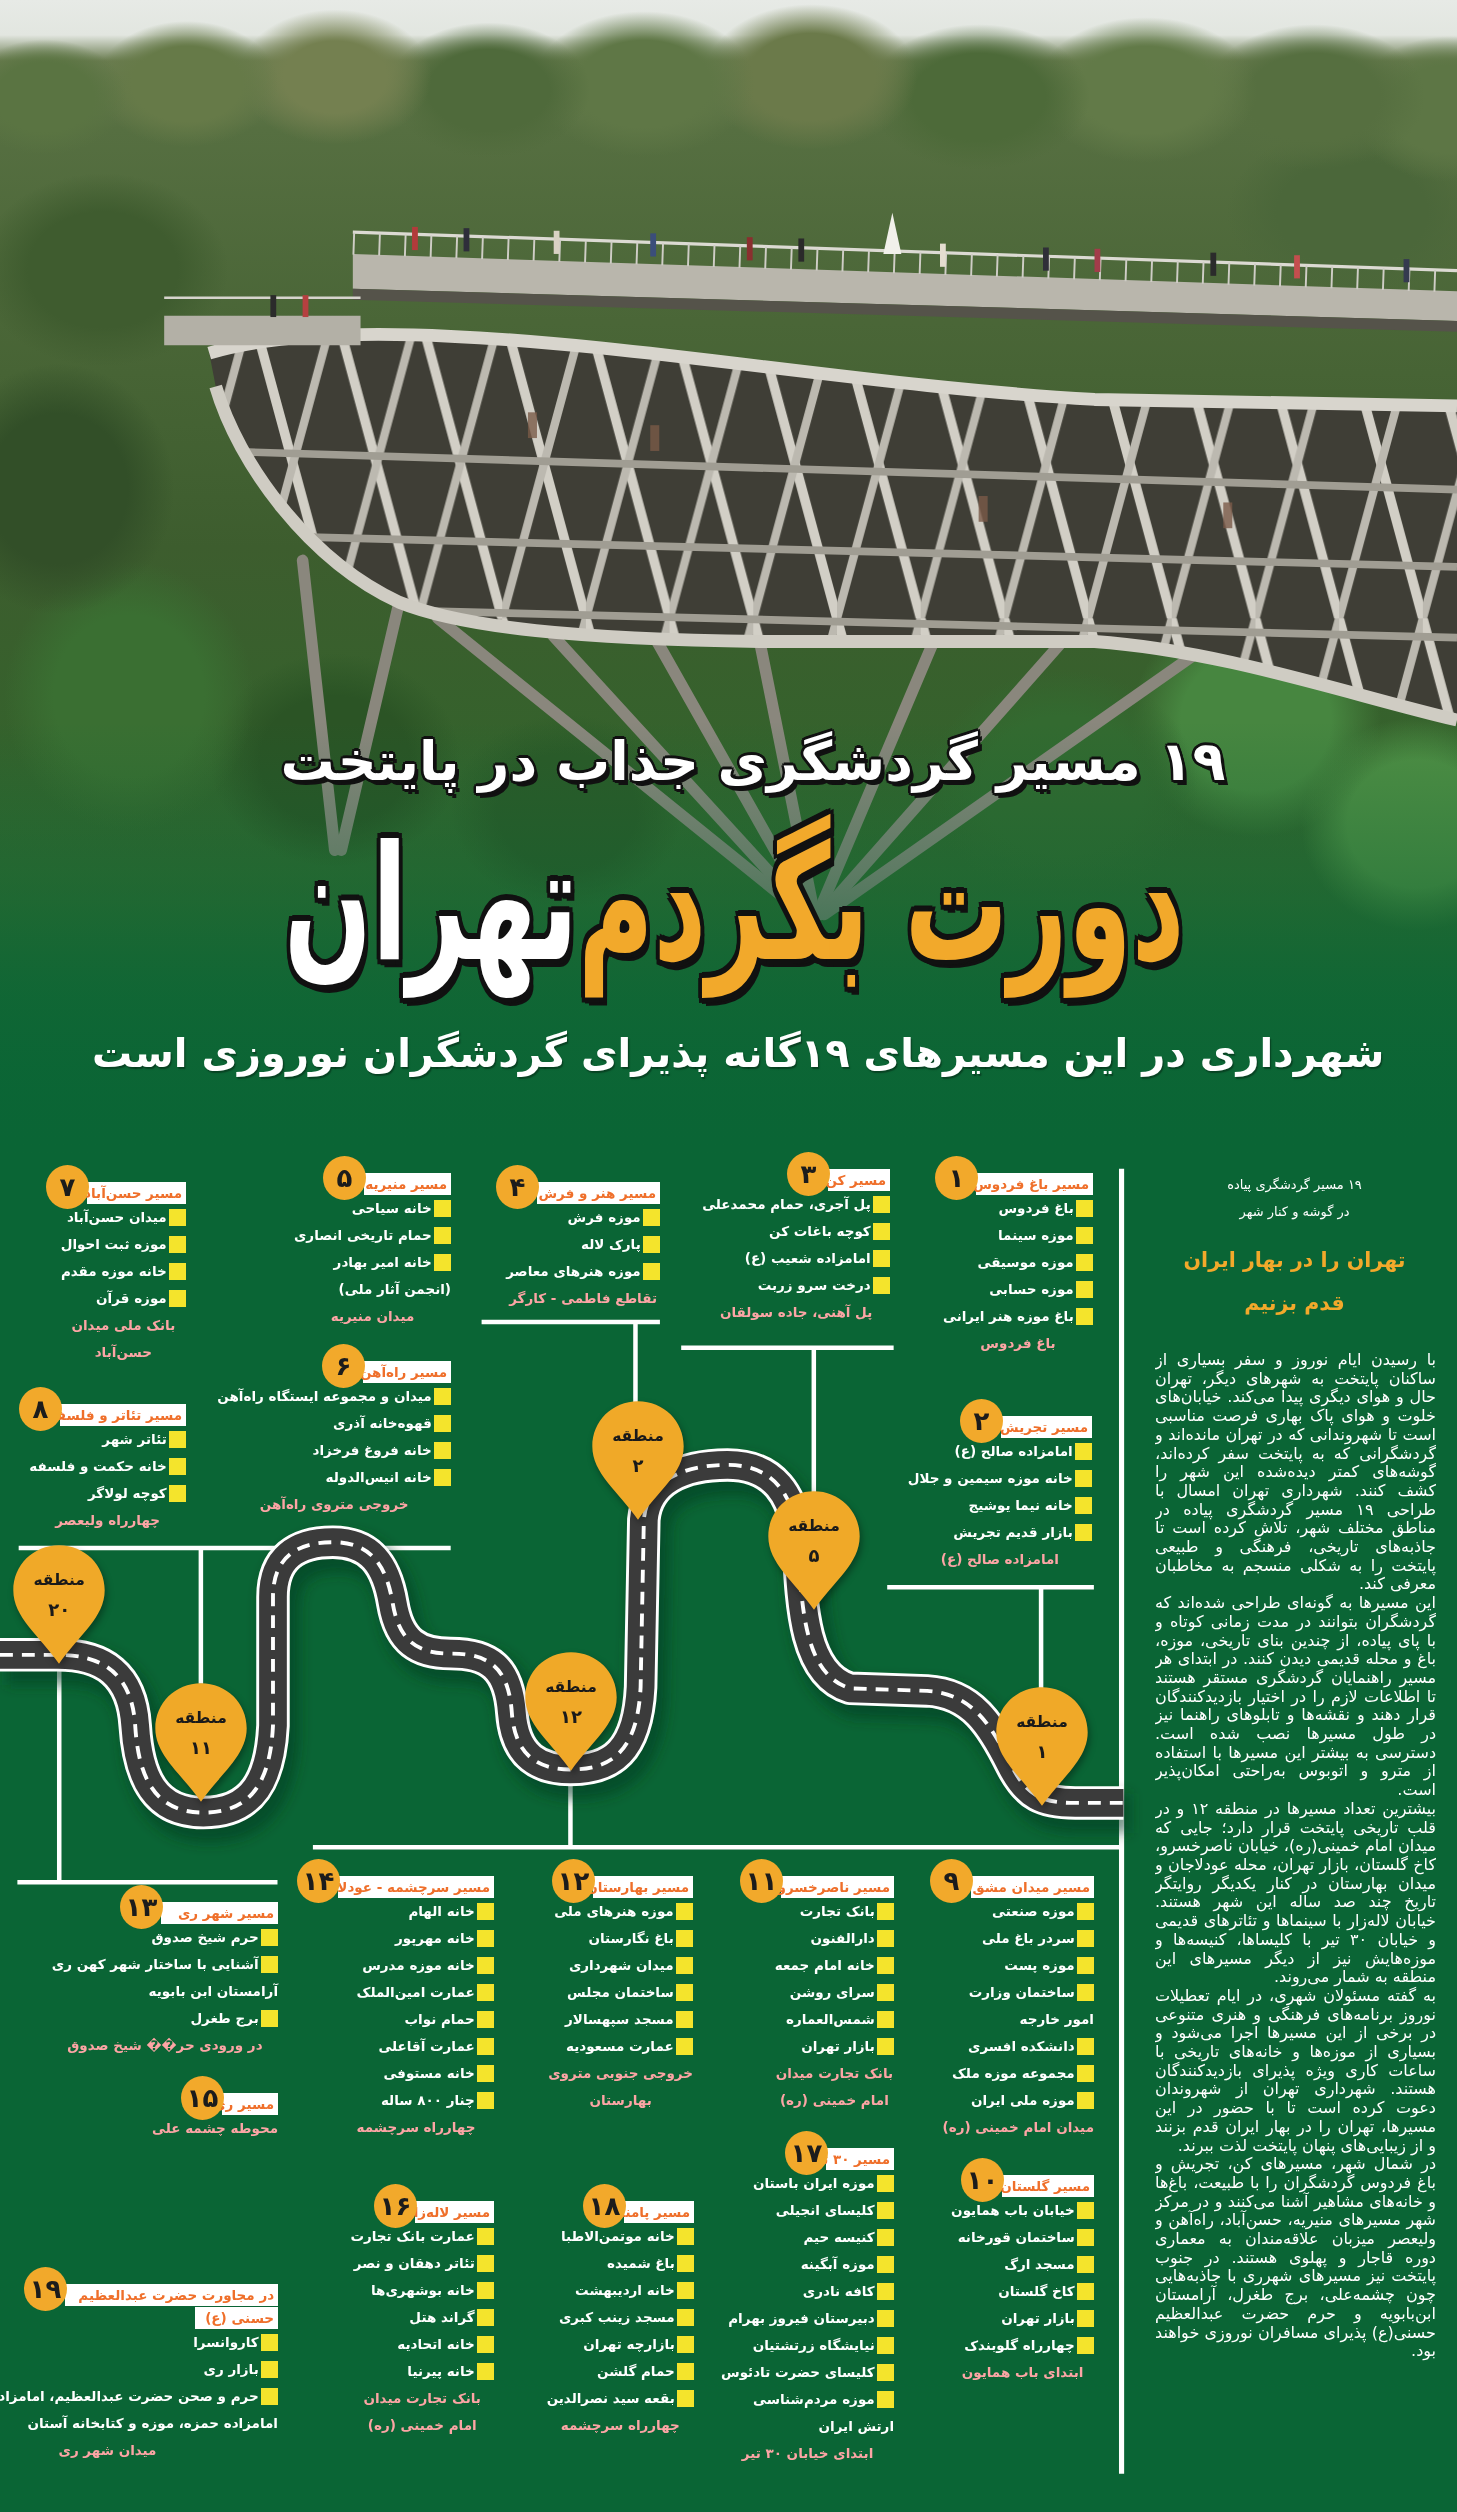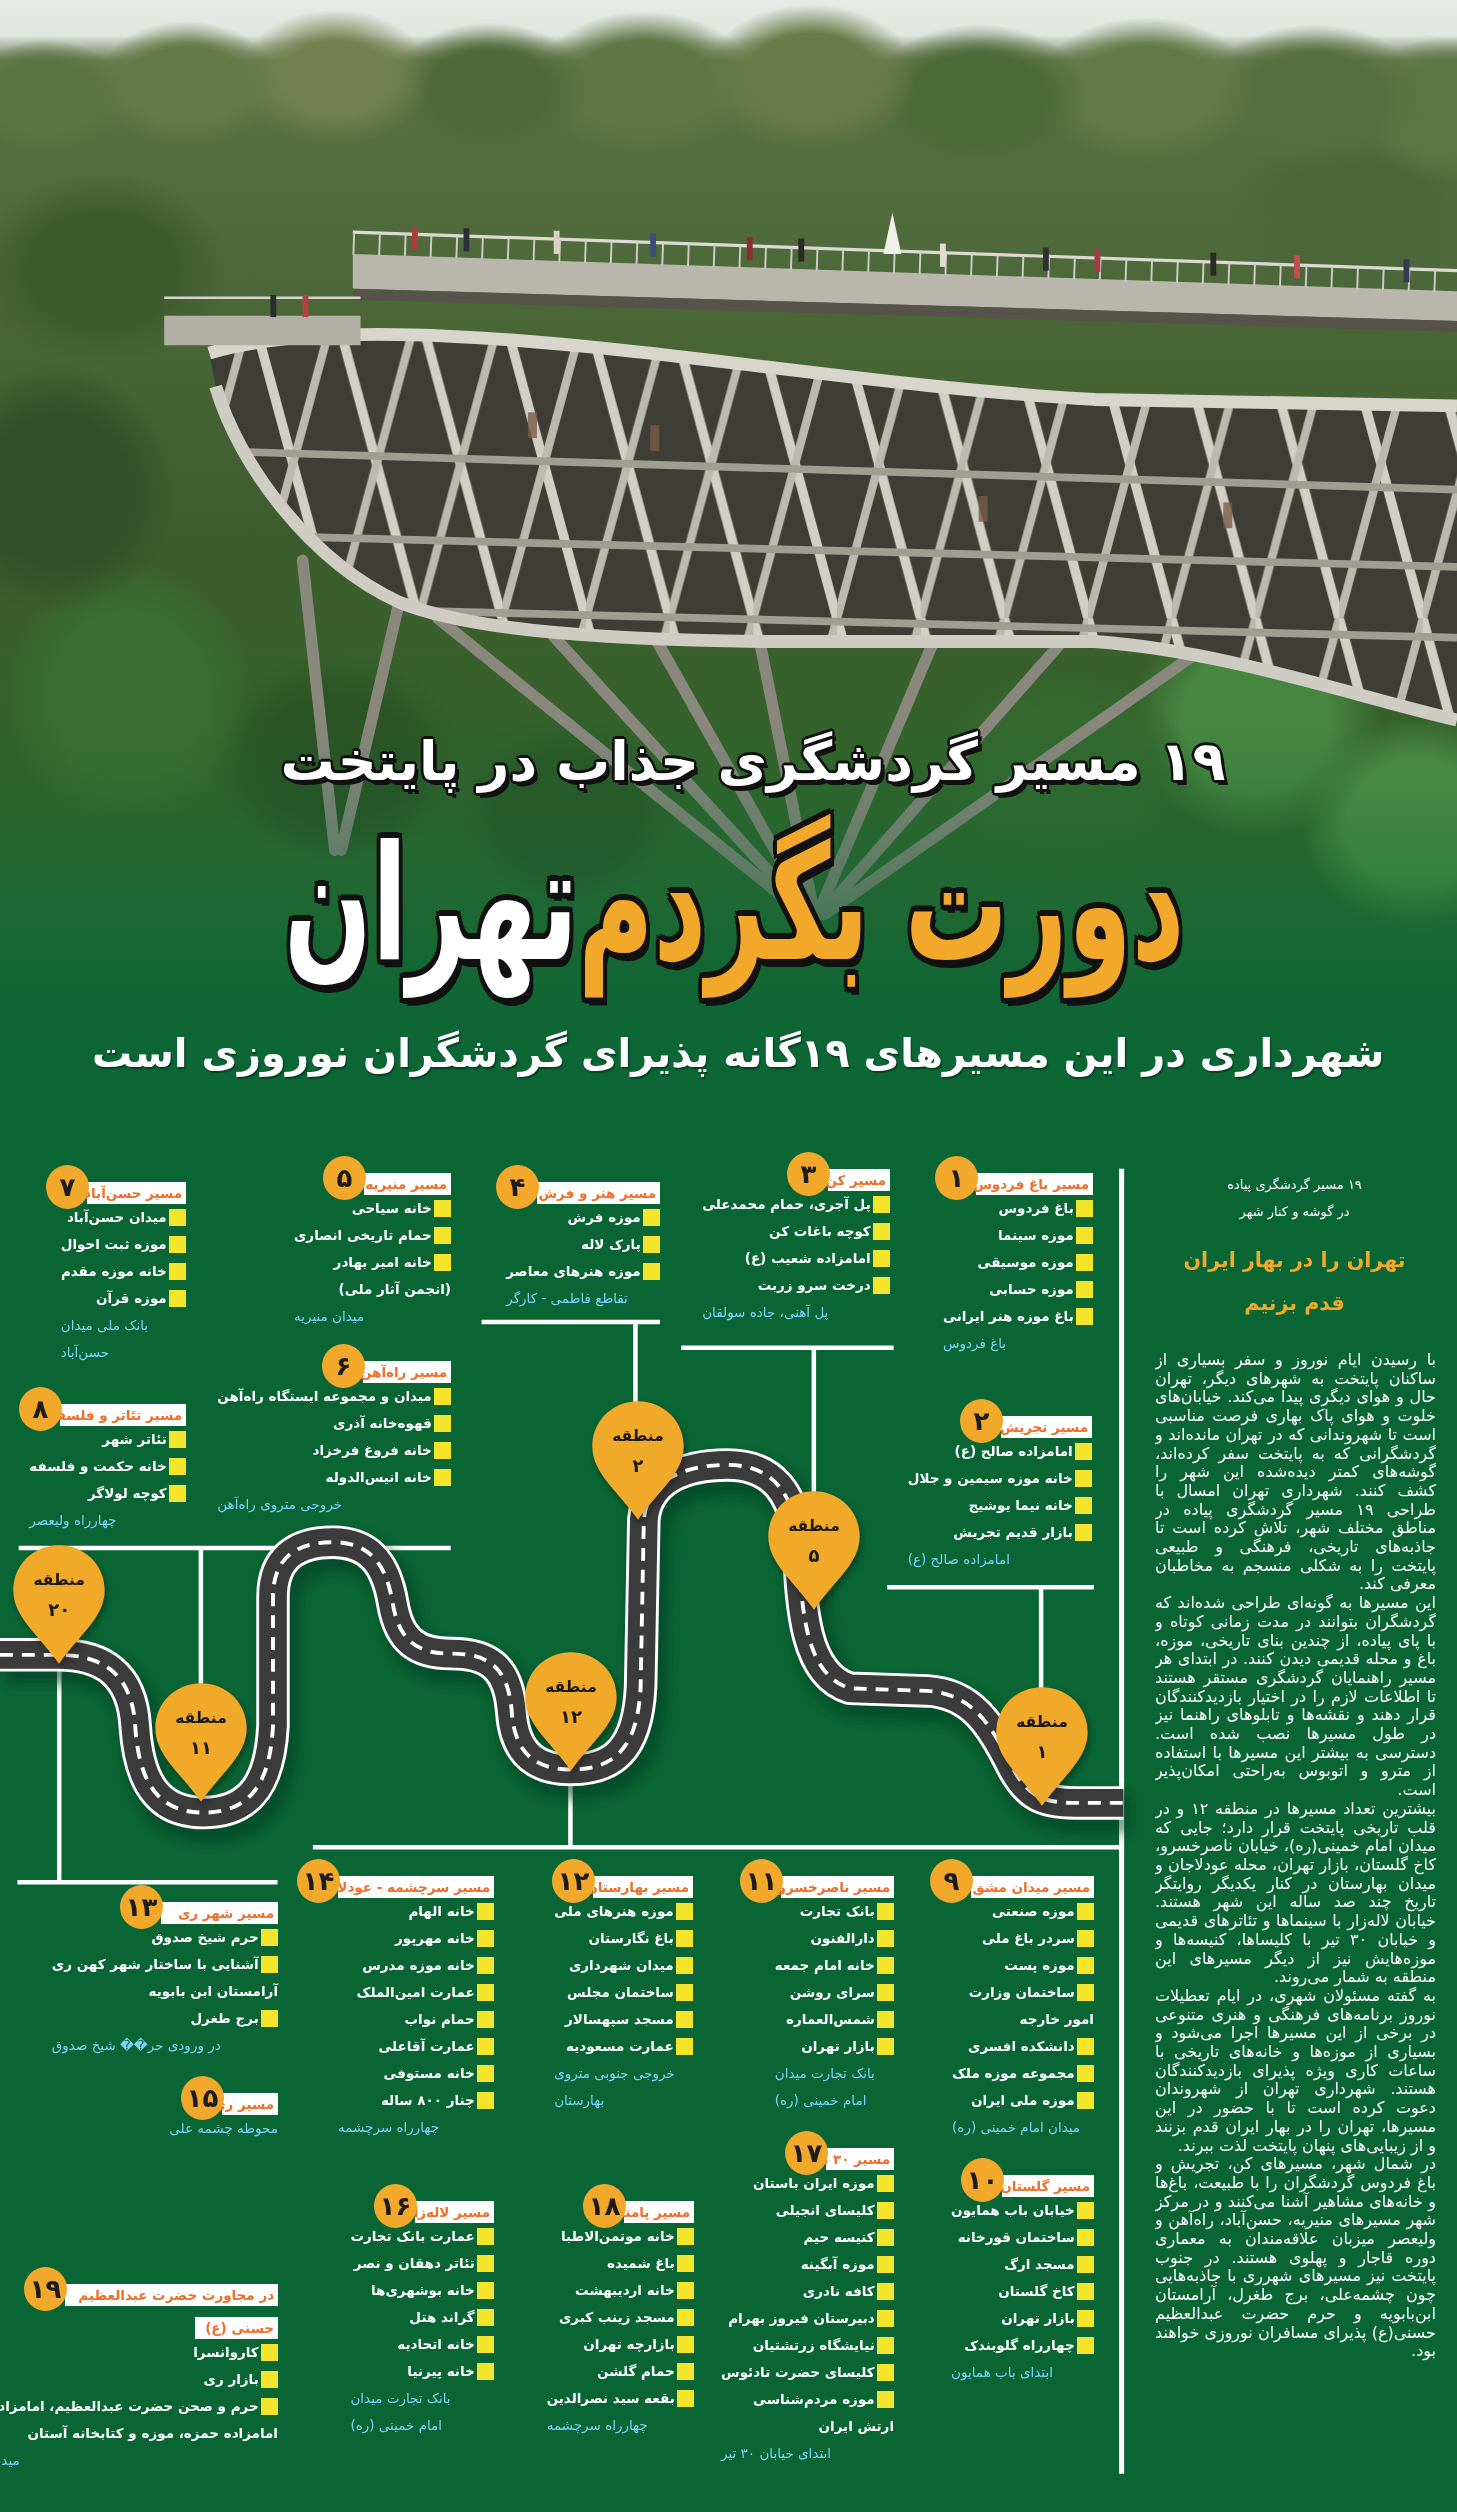--- a/index.html
+++ b/index.html
@@ -40,27 +40,27 @@
 .t-main{color:#fff;text-shadow:-3.2px -3.2px 0 #111,3.2px -3.2px 0 #111,-3.2px 3.2px 0 #111,3.2px 3.2px 0 #111,0 3.9px 0 #111,3.9px 0 0 #111,-3.9px 0 0 #111,0 -3.9px 0 #111,3.9px 5.2px 0 #111;}
 .hl-sub{left:9.7px;width:1457px;top:1024px;font-size:40px;line-height:58px;color:#fff;text-shadow:1.3px 1.9px 1.3px rgba(0,0,0,.35);}
 .lines{position:absolute;left:0;top:0;}
 .pin{position:absolute;width:94px;height:121px;}
 .pin svg{position:absolute;left:0;top:0;filter:drop-shadow(2.6px 4.5px 3.9px rgba(0,0,0,.35));}
 .pin .pl{position:absolute;left:0;top:27px;width:94px;text-align:center;direction:rtl;font-weight:bold;font-size:15.5px;color:#1a1a1a;}
 .pin .pn{position:absolute;left:0;top:55px;width:94px;text-align:center;direction:rtl;font-weight:bold;font-size:18px;color:#1a1a1a;}
 .route{position:absolute;direction:rtl;}
 .tbar{position:relative;height:22px;background:#fff;padding:0 3.9px;white-space:nowrap;text-align:right;}
 .tbar .ttl{color:#ef6f2a;font-weight:bold;font-size:13.5px;line-height:22px;}
-.tbar2{margin-top:11px;}
+.tbar2{margin-top:1px;}
 .badge{position:absolute;right:100%;margin-right:-1.9px;top:-16.7px;width:43px;height:44px;border-radius:50%;background:#f2a92b;color:#1c1c1c;font-weight:bold;font-size:26px;line-height:44px;text-align:center;direction:rtl;}
 .items{list-style:none;}
 .items li{display:flex;flex-direction:row;align-items:flex-start;min-height:27px;}
 .sq{display:block;flex:0 0 16.7px;width:16.7px;height:16.7px;background:#f4e42c;margin-top:5.2px;margin-left:2.6px;}
 .items li span{display:block;margin-right:-19.3px;text-indent:19.3px;color:#fff;font-weight:bold;font-size:13.5px;line-height:27px;white-space:pre;text-align:right;}
-.foot{color:#7dd3fc;font-weight:normal;font-size:13.5px;line-height:27px;white-space:pre;text-align:left;}
+.foot{color:#fca5a5;font-weight:bold;font-size:13.5px;line-height:27px;white-space:pre;text-align:center;}
 .sb-kicker{position:absolute;left:1153px;width:283px;top:1171px;text-align:center;direction:rtl;color:#fff;font-size:13px;line-height:27px;}
 .sb-heading{position:absolute;left:1153px;width:283px;top:1239px;text-align:center;direction:rtl;color:#f2a92b;font-weight:bold;font-size:20.6px;line-height:43px;}
 .sb-body{position:absolute;left:1155px;width:281px;top:1351px;height:1124px;overflow:hidden;direction:rtl;text-align:justify;color:#fff;font-size:16px;line-height:18.7px;}
 .sb-body p{margin-bottom:0;}
 </style>
 </head>
 <body>
 
 <div class="photo">
   <svg class="bridge" width="1457" height="1153" viewBox="0 0 2263 1790">

